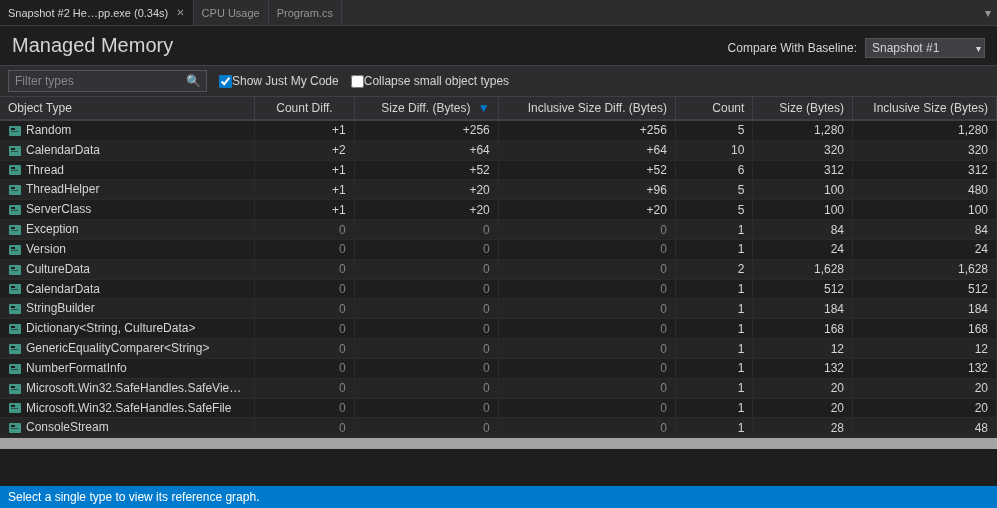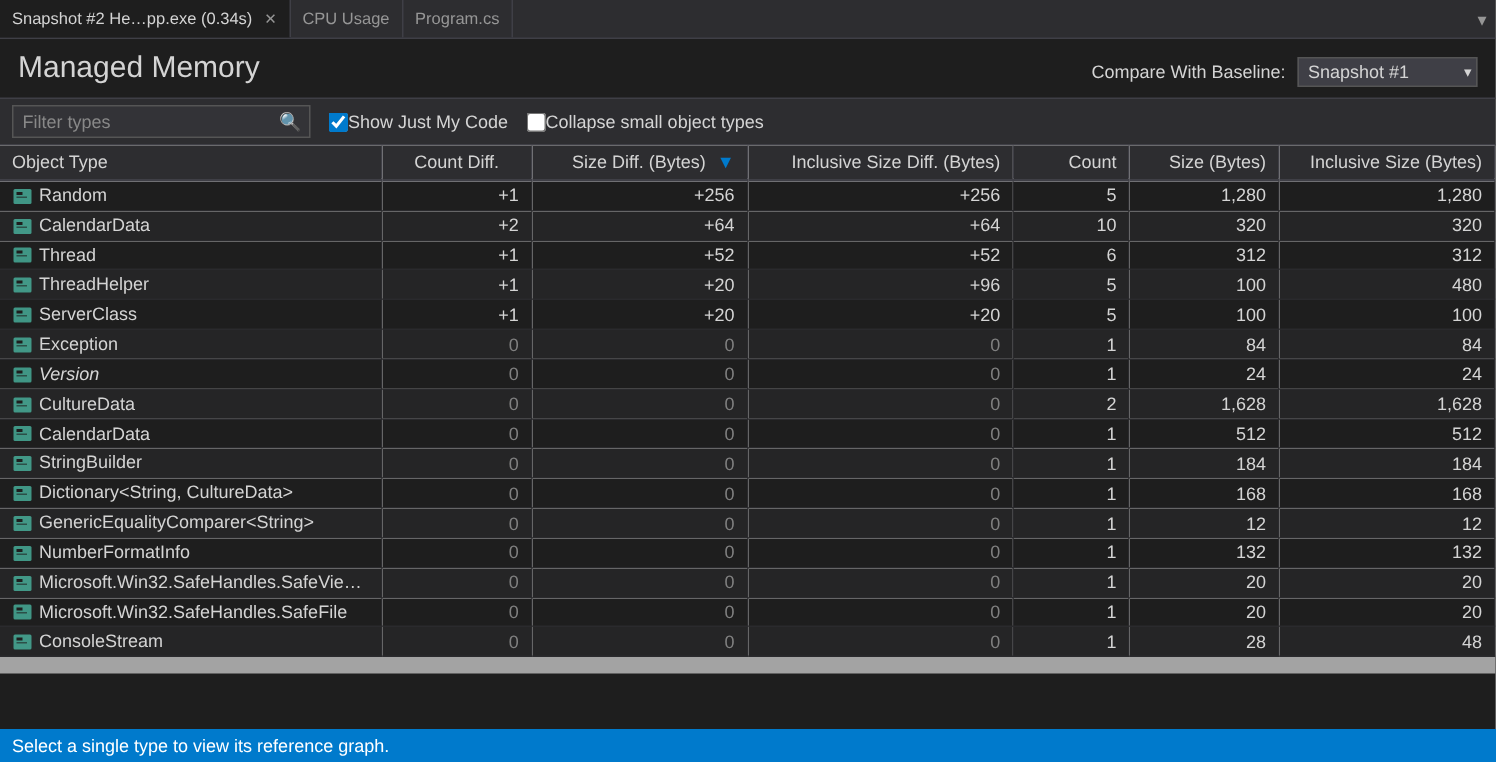--- a/index.html
+++ b/index.html
@@ -355,21 +355,21 @@
     <rect x="3" y="7" width="7" height="1" fill="#1e1e1e" opacity="0.6"></rect>
   </svg></span><span>Exception</span></td>
           <td class="col-count-diff" style="text-align: right; color: rgb(128, 128, 128);">0</td>
           <td class="col-size-diff" style="text-align: right; color: rgb(128, 128, 128);">0</td>
           <td class="col-inc-size-diff" style="text-align: right; color: rgb(128, 128, 128);">0</td>
           <td class="col-count" style="text-align: right;">1</td>
           <td class="col-size" style="text-align: right;">84</td>
           <td class="col-inc-size" style="text-align: right;">84</td>
         </tr>
         <tr>
-          <td class="col-type" style="overflow: hidden; text-overflow: ellipsis; white-space: nowrap; font-style: italic;"><span style="display: inline-block; width: 14px; height: 14px; margin-right: 4px; vertical-align: middle;"><svg width="14" height="14" viewBox="0 0 14 14" xmlns="http://www.w3.org/2000/svg">
+          <td class="col-type" style="overflow: hidden; text-overflow: ellipsis; white-space: nowrap;"><span style="display: inline-block; width: 14px; height: 14px; margin-right: 4px; vertical-align: middle;"><svg width="14" height="14" viewBox="0 0 14 14" xmlns="http://www.w3.org/2000/svg">
     <rect x="1" y="2" width="12" height="10" rx="1" fill="#4ec9b0" opacity="0.7"></rect>
     <rect x="3" y="4" width="4" height="2" fill="#1e1e1e"></rect>
     <rect x="3" y="7" width="7" height="1" fill="#1e1e1e" opacity="0.6"></rect>
   </svg></span><span>Version</span></td>
           <td class="col-count-diff" style="text-align: right; color: rgb(128, 128, 128);">0</td>
           <td class="col-size-diff" style="text-align: right; color: rgb(128, 128, 128);">0</td>
           <td class="col-inc-size-diff" style="text-align: right; color: rgb(128, 128, 128);">0</td>
           <td class="col-count" style="text-align: right;">1</td>
           <td class="col-size" style="text-align: right;">24</td>
           <td class="col-inc-size" style="text-align: right;">24</td>

